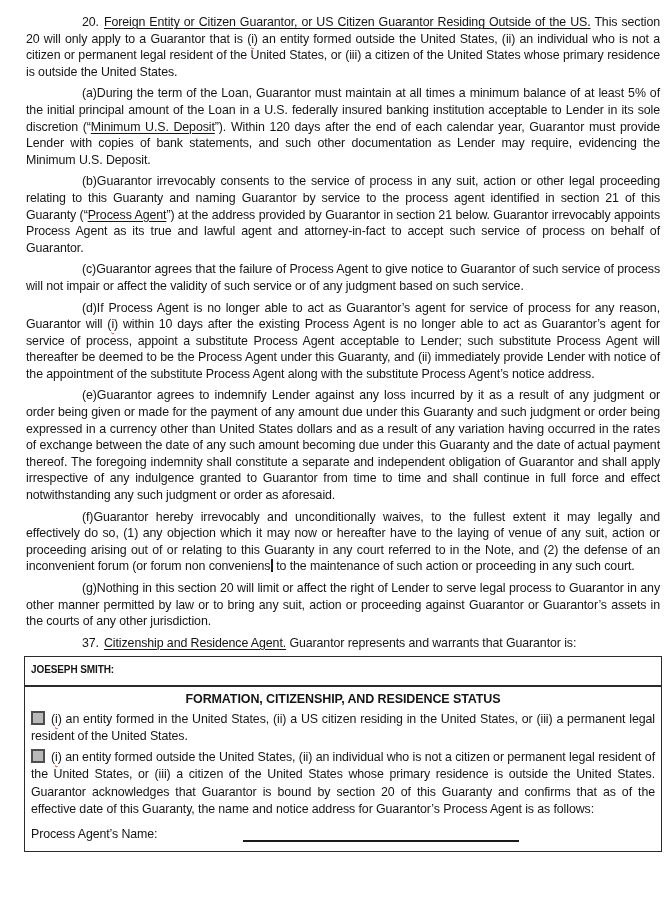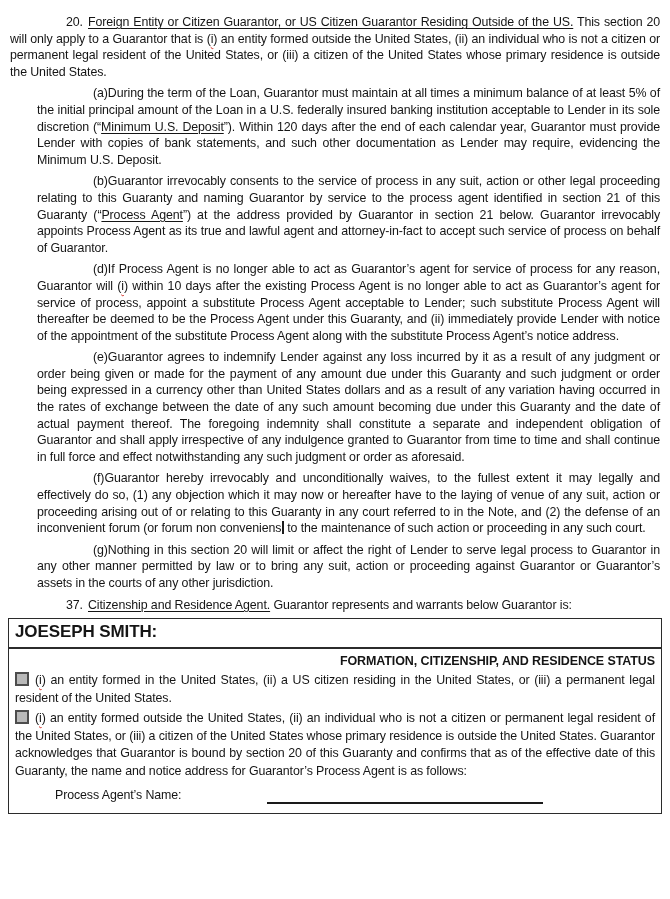--- a/index.html
+++ b/index.html
@@ -1,95 +1,96 @@
 <!DOCTYPE html>
 <html><head>
 <meta charset="utf-8">
 <style>
   html,body { margin:0; padding:0; background:#ffffff; }
   .page {
     position:relative;
     width:670px; height:899px;
     box-sizing:border-box;
-    padding:14px 10px 4px 10px;
+    padding:14px 10px 4px 26px;
     font-family:"Liberation Sans", sans-serif;
     font-size:12.4px;
     line-height:16.6px;
     color:#151515;
     background:#ffffff;
     overflow:hidden;
     filter: blur(0.3px);
     letter-spacing:-0.1px;
   }
   p.para { margin:0 0 5px 0; text-align:justify; text-indent:28px; }
-  p.para.sub { margin-left:27px; }
+  p.para.sub { }
   .secnum { display:inline-block; width:50px; font-weight:400; }
   .letter { display:inline-block; min-width:27px; }
   .u { text-decoration:underline; text-decoration-thickness:1px; text-underline-offset:2px; }
   .misspell {
     text-decoration:underline wavy #d22a1e;
     text-decoration-thickness:1px;
     text-decoration-skip-ink:none;
     text-underline-offset:2px;
   }
   .cursor {
     display:inline-block; width:1.5px; height:13px;
     background:#1c1c1c; vertical-align:-2px; margin-left:1px;
   }
   
   .box {
     margin:3px -2px 0 -2px;
     border:1.6px solid #2b2b2b;
   }
   .name-row {
     font-weight:bold;
-    font-size:17px;
+    font-size:10px;
     padding:5px 6px 6px 6px;
     border-bottom:2.5px solid #2b2b2b;
   }
   .box-body { padding:1px 6px 6px 6px; }
   .box-header {
-    text-align:right; font-weight:bold;
+    text-align:center; font-weight:bold;
     font-size:12.5px;
     padding:3px 0 2px 0;
   }
   p.opt { margin:1px 0 3px 0; text-align:justify; line-height:17.5px; text-indent:0; }
   .checkbox {
     display:inline-block; width:10px; height:10px;
     background:#b9b9b9; border:2px solid #4d4d4d;
     vertical-align:-2px; margin-right:6px;
   }
   .field-row { display:flex; align-items:flex-end; margin:7px 0 3px 0; }
-  .field-label { width:212px; flex:none;margin-left:40px; }
+  .field-label { width:212px; flex:none; }
   .field-line {
     width:276px; flex:none; height:13px;
     border-bottom:2px solid #1a1a1a;
   }
 </style>
 </head>
 <body>
 
 <div class="page">
 
   <p class="para"><span class="secnum">20.</span><span class="u">Foreign Entity or Citizen Guarantor, or US Citizen Guarantor Residing Outside of the US.</span><span> This section 20 will only apply to a Guarantor that is (</span><span class="misspell">i</span><span>) an entity formed outside the United States, (ii) an individual who is not a citizen or permanent legal resident of the United States, or (iii) a citizen of the United States whose primary residence is outside the United States.</span></p>
 
   <p class="para sub"><span class="letter">(a)</span><span>During the term of the Loan, Guarantor must maintain at all times a minimum balance of at least 5% of the initial principal amount of the Loan in a U.S. federally insured banking institution acceptable to Lender in its sole discretion (“</span><span class="u">Minimum U.S. Deposit</span><span>”). Within 120 days after the end of each calendar year, Guarantor must provide Lender with copies of bank statements, and such other documentation as Lender may require, evidencing the Minimum U.S. Deposit.</span></p>
 
   <p class="para sub"><span class="letter">(b)</span><span>Guarantor irrevocably consents to the service of process in any suit, action or other legal proceeding relating to this Guaranty and naming Guarantor by service to the process agent identified in section 21 of this Guaranty (“</span><span class="u">Process Agent</span><span>”) at the address provided by Guarantor in section 21 below. Guarantor irrevocably appoints Process Agent as its true and lawful agent and attorney-in-fact to accept such service of process on behalf of Guarantor.</span></p>
 
+  <p class="para sub"><span class="letter">(c)</span><span>Guarantor agrees that the failure of Process Agent to give notice to Guarantor of such service of process will not impair or affect the validity of such service or of any judgment based on such service.</span></p>
 
   <p class="para sub"><span class="letter">(d)</span><span>If Process Agent is no longer able to act as Guarantor’s agent for service of process for any reason, Guarantor will (</span><span class="misspell">i</span><span>) within 10 days after the existing Process Agent is no longer able to act as Guarantor’s agent for service of process, appoint a substitute Process Agent acceptable to Lender; such substitute Process Agent will thereafter be deemed to be the Process Agent under this Guaranty, and (ii) immediately provide Lender with notice of the appointment of the substitute Process Agent along with the substitute Process Agent’s notice address.</span></p>
 
   <p class="para sub"><span class="letter">(e)</span><span>Guarantor agrees to indemnify Lender against any loss incurred by it as a result of any judgment or order being given or made for the payment of any amount due under this Guaranty and such judgment or order being expressed in a currency other than United States dollars and as a result of any variation having occurred in the rates of exchange between the date of any such amount becoming due under this Guaranty and the date of actual payment thereof.  The foregoing indemnity shall constitute a separate and independent obligation of Guarantor and shall apply irrespective of any indulgence granted to Guarantor from time to time and shall continue in full force and effect notwithstanding any such judgment or order as aforesaid.</span></p>
 
   <p class="para sub"><span class="letter">(f)</span><span>Guarantor hereby irrevocably and unconditionally waives, to the fullest extent it may legally and effectively do so, (1) any objection which it may now or hereafter have to the laying of venue of any suit, action or proceeding arising out of or relating to this Guaranty in any court referred to in the Note, and (2) the defense of an inconvenient forum (or forum non conveniens</span><span class="cursor"></span><span> to the maintenance of such action or proceeding in any such court.</span></p>
 
   <p class="para sub"><span class="letter">(g)</span><span>Nothing in this section 20 will limit or affect the right of Lender to serve legal process to Guarantor in any other manner permitted by law or to bring any suit, action or proceeding against Guarantor or Guarantor’s assets in the courts of any other jurisdiction.</span></p>
 
-  <p class="para"><span class="secnum">37.</span><span class="u">Citizenship and Residence Agent.</span><span> Guarantor represents and warrants below Guarantor is:</span></p>
+  <p class="para"><span class="secnum">37.</span><span class="u">Citizenship and Residence Agent.</span><span> Guarantor represents and warrants that Guarantor is:</span></p>
 
   <div class="box">
     <div class="name-row"><span>JOESEPH SMITH:</span></div>
     <div class="box-body">
       <div class="box-header">FORMATION, CITIZENSHIP, AND RESIDENCE STATUS</div>
 
       <p class="opt"><span class="checkbox"></span><span><span>(</span><span class="misspell">i</span><span>) an entity formed in the United States, (ii) a US citizen residing in the United States, or (iii) a permanent legal resident of the United States.</span></span></p>
 
       <p class="opt"><span class="checkbox"></span><span><span>(</span><span class="misspell">i</span><span>) an entity formed outside the United States, (ii) an individual who is not a citizen or permanent legal resident of the United States, or (iii) a citizen of the United States whose primary residence is outside the United States. Guarantor acknowledges that Guarantor is bound by section 20 of this Guaranty and confirms that as of the effective date of this Guaranty, the name and notice address for Guarantor’s Process Agent is as follows:</span></span></p>
 

